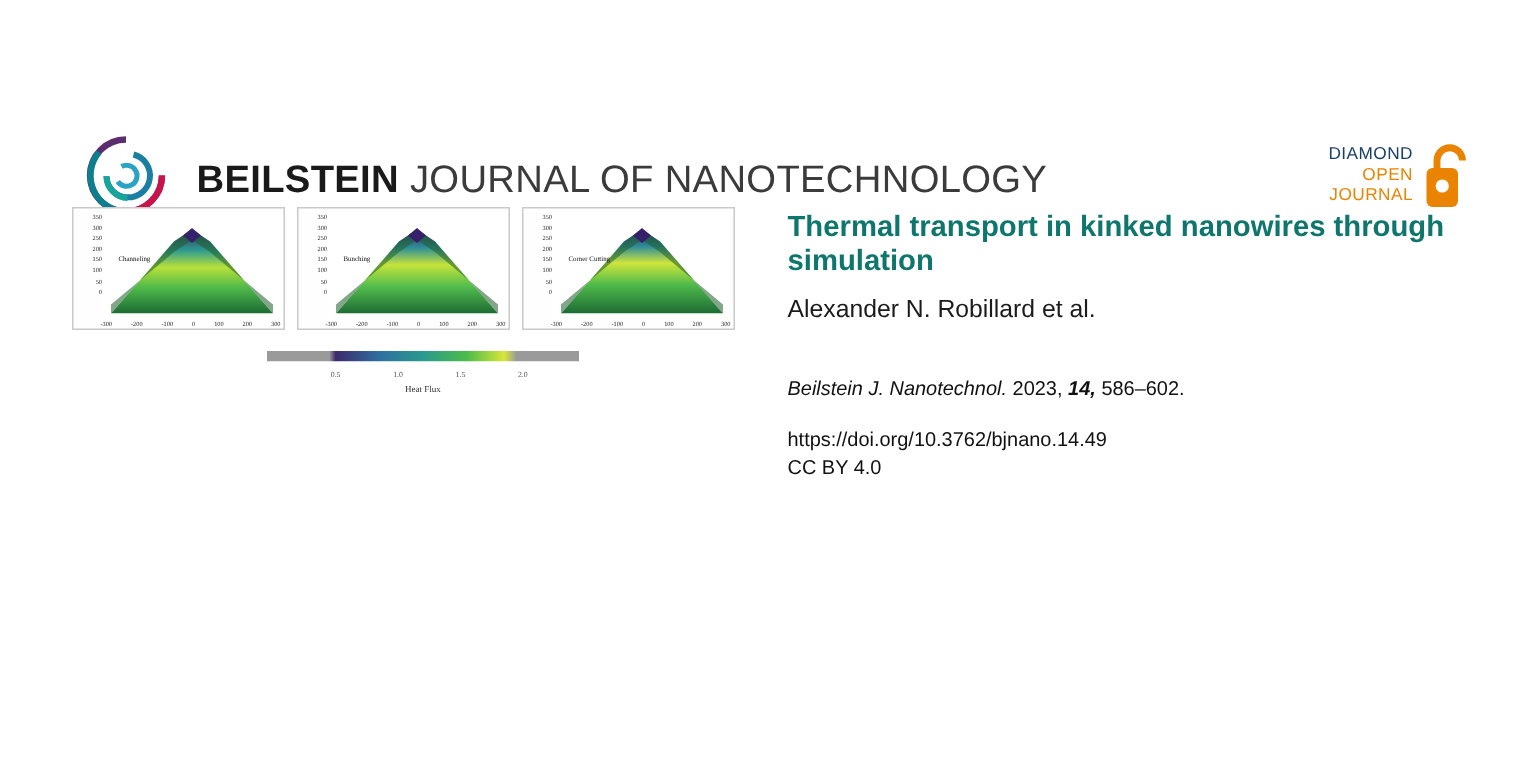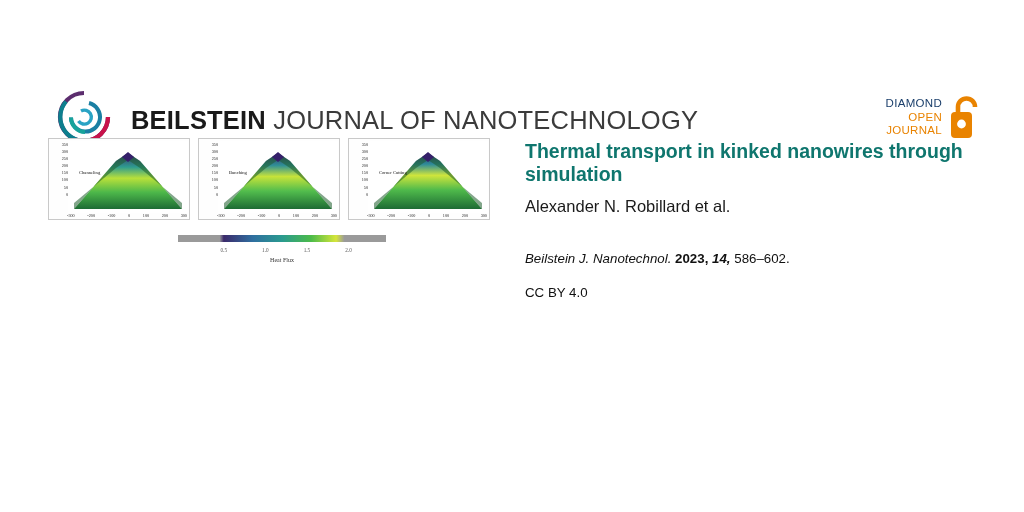--- a/index.html
+++ b/index.html
@@ -206,21 +206,21 @@
     margin-top: 11px;
     font-size: 16.5px;
     color: #1b1b1b;
   }
   .citation {
     margin-top: 35px;
     font-size: 13.3px;
     color: #111;
   }
   .citation .jrnl { font-style: italic; }
-  .citation .yr { font-weight: bold; }
+  .citation .yr { font-weight: normal; }
   .citation .vol { font-style: italic; font-weight: bold; }
   .doi {
     margin-top: 17px;
     font-size: 13.3px;
     color: #111;
     line-height: 19px;
   }
 </style>
 </head>
 <body>
@@ -417,15 +417,16 @@
   <div class="authors">Alexander N. Robillard et al.</div>
 
   <div class="citation">
     <span class="jrnl">Beilstein J. Nanotechnol.</span>
     <span class="yr">2023,</span>
     <span class="vol">14,</span>
     <span>586–602.</span>
   </div>
 
   <div class="doi">
+    <div>https://doi.org/10.3762/bjnano.14.49</div>
     <div>CC BY 4.0</div>
   </div>
 </div>
 
 </body></html>

